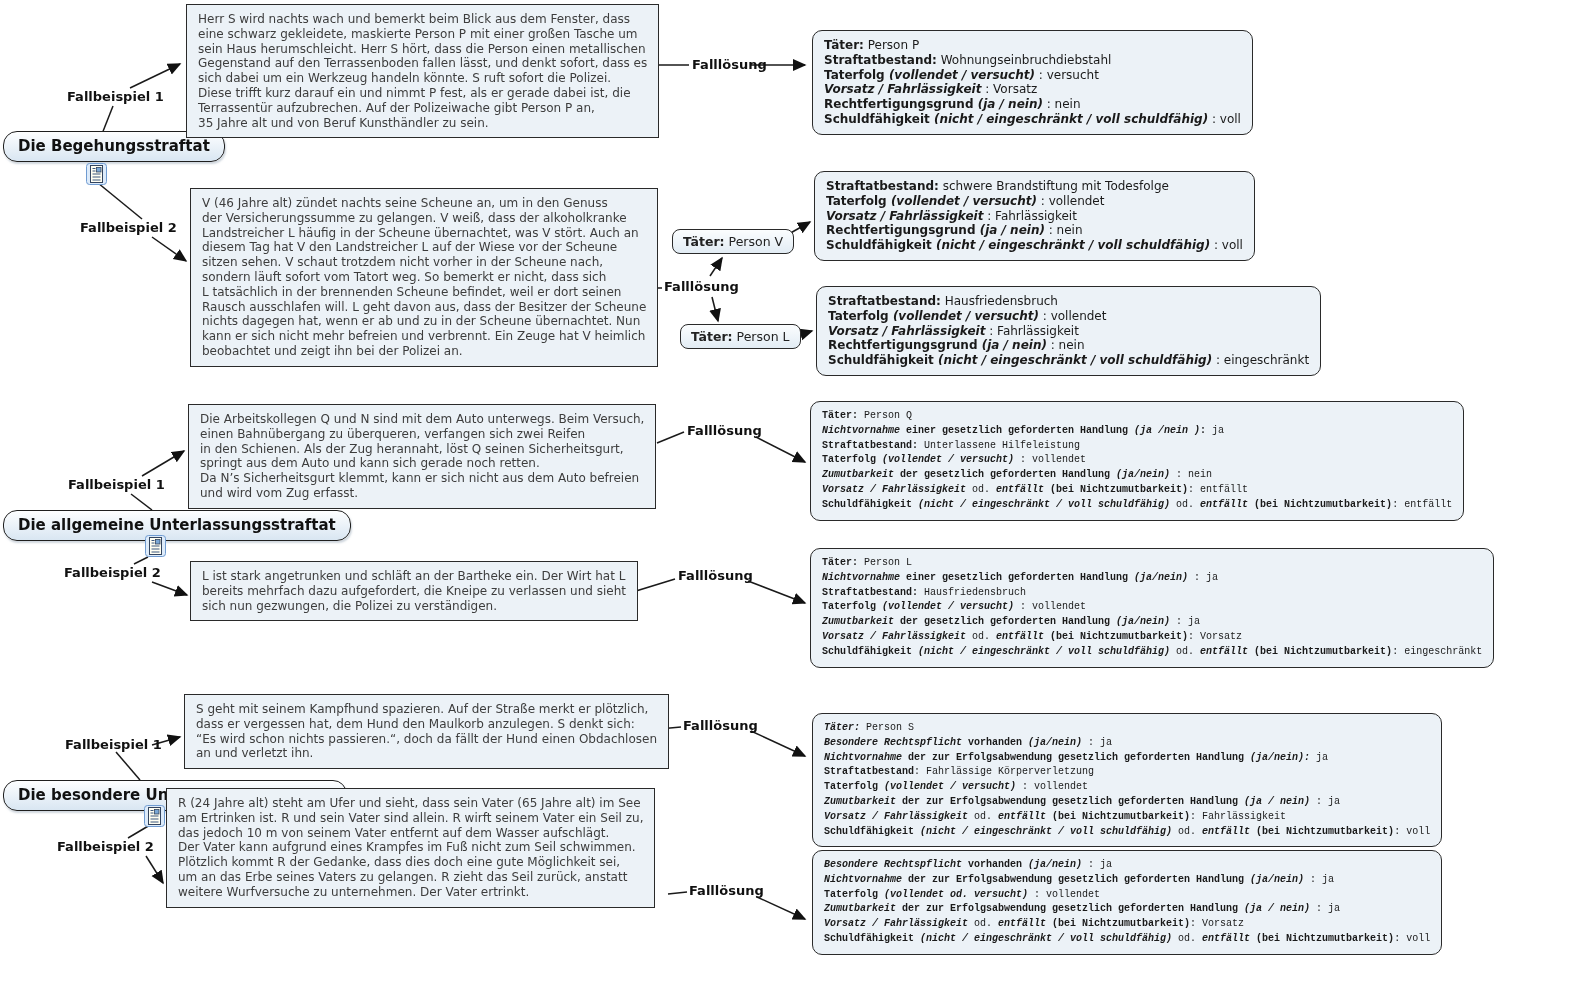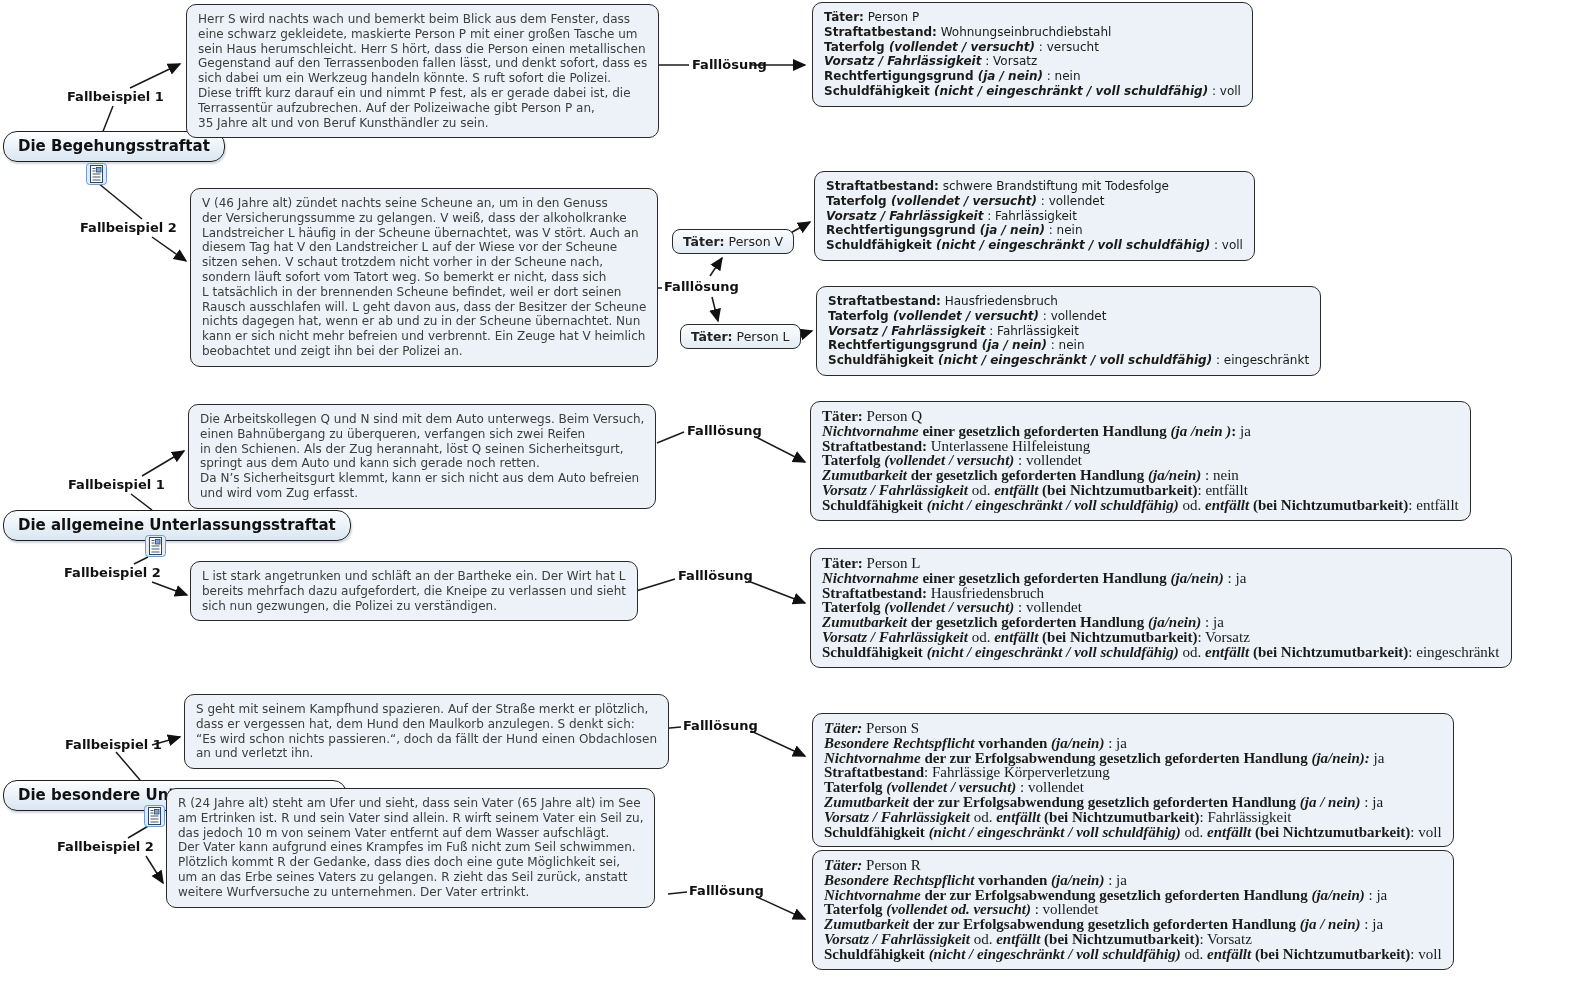--- a/index.html
+++ b/index.html
@@ -5,26 +5,26 @@
   html,body{margin:0;padding:0;background:#fff;}
   #canvas{position:relative;width:1569px;height:986px;background:#fff;overflow:hidden;
           font-family:"DejaVu Sans",sans-serif;}
   svg.connectors{position:absolute;left:0;top:0;pointer-events:none;}
 
   .main-node{position:absolute;border:1.6px solid #1f1f1f;border-radius:14px;
              background:linear-gradient(#fdfeff,#d9e6f2);padding:5px 14px 6px 14px;
              font-size:15px;font-weight:bold;color:#111;white-space:nowrap;
              box-shadow:1px 2px 2px rgba(120,140,160,.35);}
   .branch-label{position:absolute;font-size:13px;font-weight:bold;color:#111;white-space:nowrap;}
-  .case-box{position:absolute;border:1.4px solid #2a2a2a;border-radius:10px;background:#ecf2f7;
+  .case-box{position:absolute;border:1.4px solid #2a2a2a;border-radius:0;background:#ecf2f7;
             padding:7px 11px;font-size:12px;line-height:14.8px;color:#3d3d3d;white-space:pre-line;}
   .sol-box{position:absolute;border:1.4px solid #2a2a2a;border-radius:10px;background:#ecf2f7;
            padding:7px 11px;color:#1a1a1a;}
   .sol-box .rline{white-space:nowrap;font-size:12px;line-height:14.8px;}
-  .sol-box.cond .rline{font-size:15px;font-family:Liberation Serif, serif;}
+  .sol-box.cond .rline{font-size:10px;font-family:Liberation Mono, monospace;}
   .f-b{font-weight:bold;}
   .f-bi{font-weight:bold;font-style:italic;}
   .f-n{font-weight:normal;font-style:normal;}
   .taeter-node{position:absolute;border:1.4px solid #2a2a2a;border-radius:8px;
                background:linear-gradient(#fbfdfe,#e2ecf4);padding:4px 10px;
                font-size:12.5px;color:#222;white-space:nowrap;}
   .note-icon{position:absolute;cursor:pointer;}
 </style>
 </head>
 <body>
@@ -147,21 +147,21 @@
 am Ertrinken ist. R und sein Vater sind allein. R wirft seinem Vater ein Seil zu,
 das jedoch 10 m von seinem Vater entfernt auf dem Wasser aufschlägt.
 Der Vater kann aufgrund eines Krampfes im Fuß nicht zum Seil schwimmen.
 Plötzlich kommt R der Gedanke, dass dies doch eine gute Möglichkeit sei,
 um an das Erbe seines Vaters zu gelangen. R zieht das Seil zurück, anstatt
 weitere Wurfversuche zu unternehmen. Der Vater ertrinkt.</div>
 
   <div class="taeter-node" style="left:672px;top:229px;"><span class="f-b">Täter:</span><span class="f-n"> Person V</span></div>
   <div class="taeter-node" style="left:680px;top:324px;"><span class="f-b">Täter:</span><span class="f-n"> Person L</span></div>
 
-  <div class="sol-box" style="left:812px;top:2px;">
+  <div class="sol-box" style="left:812px;top:30px;">
       <div class="rline"><span class="f-b">Täter:</span><span class="f-n"> Person P</span></div>
       <div class="rline"><span class="f-b">Straftatbestand:</span><span class="f-n"> Wohnungseinbruchdiebstahl</span></div>
       <div class="rline"><span class="f-b">Taterfolg </span><span class="f-bi">(vollendet  / versucht)</span><span class="f-n"> : versucht</span></div>
       <div class="rline"><span class="f-bi">Vorsatz / Fahrlässigkeit</span><span class="f-n"> : Vorsatz</span></div>
       <div class="rline"><span class="f-b">Rechtfertigungsgrund </span><span class="f-bi">(ja / nein)</span><span class="f-n"> : nein</span></div>
       <div class="rline"><span class="f-b">Schuldfähigkeit </span><span class="f-bi">(nicht / eingeschränkt / voll schuldfähig)</span><span class="f-n"> : voll</span></div>
     </div>
   <div class="sol-box" style="left:814px;top:171px;">
       <div class="rline"><span class="f-b">Straftatbestand:</span><span class="f-n"> schwere Brandstiftung mit Todesfolge</span></div>
       <div class="rline"><span class="f-b">Taterfolg </span><span class="f-bi">(vollendet / versucht)</span><span class="f-n"> : vollendet</span></div>
@@ -198,21 +198,20 @@
       <div class="rline"><span class="f-bi">Täter: </span><span class="f-n"> Person S</span></div>
       <div class="rline"><span class="f-bi">Besondere  Rechtspflicht </span><span class="f-b"> vorhanden </span><span class="f-bi">(ja/nein)</span><span class="f-n"> : ja</span></div>
       <div class="rline"><span class="f-bi">Nichtvornahme </span><span class="f-b"> der zur Erfolgsabwendung gesetzlich geforderten Handlung </span><span class="f-bi">(ja/nein):</span><span class="f-n">  ja</span></div>
       <div class="rline"><span class="f-b">Straftatbestand</span><span class="f-n">: Fahrlässige Körperverletzung</span></div>
       <div class="rline"><span class="f-b">Taterfolg </span><span class="f-bi">(vollendet / versucht)</span><span class="f-n"> : vollendet</span></div>
       <div class="rline"><span class="f-bi">Zumutbarkeit </span><span class="f-b"> der zur Erfolgsabwendung gesetzlich geforderten Handlung </span><span class="f-bi">(ja / nein)</span><span class="f-n"> : ja</span></div>
       <div class="rline"><span class="f-bi">Vorsatz / Fahrlässigkeit</span><span class="f-n"> od. </span><span class="f-bi">entfällt </span><span class="f-b"> (bei Nichtzumutbarkeit)</span><span class="f-n">: Fahrlässigkeit</span></div>
       <div class="rline"><span class="f-b">Schuldfähigkeit </span><span class="f-bi">(nicht / eingeschränkt / voll schuldfähig)</span><span class="f-n"> od. </span><span class="f-bi">entfällt </span><span class="f-b"> (bei Nichtzumutbarkeit)</span><span class="f-n">: voll</span></div>
     </div>
   <div class="sol-box cond" style="left:812px;top:850px;">
-      <div class="rline"><span class="f-bi">Täter: </span><span class="f-n"> Person R</span></div>
       <div class="rline"><span class="f-bi">Besondere  Rechtspflicht </span><span class="f-b"> vorhanden </span><span class="f-bi">(ja/nein)</span><span class="f-n"> : ja</span></div>
       <div class="rline"><span class="f-bi">Nichtvornahme </span><span class="f-b"> der zur Erfolgsabwendung gesetzlich geforderten Handlung </span><span class="f-bi">(ja/nein)</span><span class="f-n"> : ja</span></div>
       <div class="rline"><span class="f-b">Taterfolg </span><span class="f-bi">(vollendet od. versucht)</span><span class="f-n"> : vollendet</span></div>
       <div class="rline"><span class="f-bi">Zumutbarkeit </span><span class="f-b"> der zur Erfolgsabwendung gesetzlich geforderten Handlung </span><span class="f-bi">(ja / nein)</span><span class="f-n"> : ja</span></div>
       <div class="rline"><span class="f-bi">Vorsatz / Fahrlässigkeit</span><span class="f-n"> od. </span><span class="f-bi">entfällt </span><span class="f-b"> (bei Nichtzumutbarkeit)</span><span class="f-n">: Vorsatz</span></div>
       <div class="rline"><span class="f-b">Schuldfähigkeit </span><span class="f-bi">(nicht / eingeschränkt / voll schuldfähig)</span><span class="f-n"> od. </span><span class="f-bi">entfällt </span><span class="f-b"> (bei Nichtzumutbarkeit)</span><span class="f-n">: voll</span></div>
     </div>
 
 </div>
 

